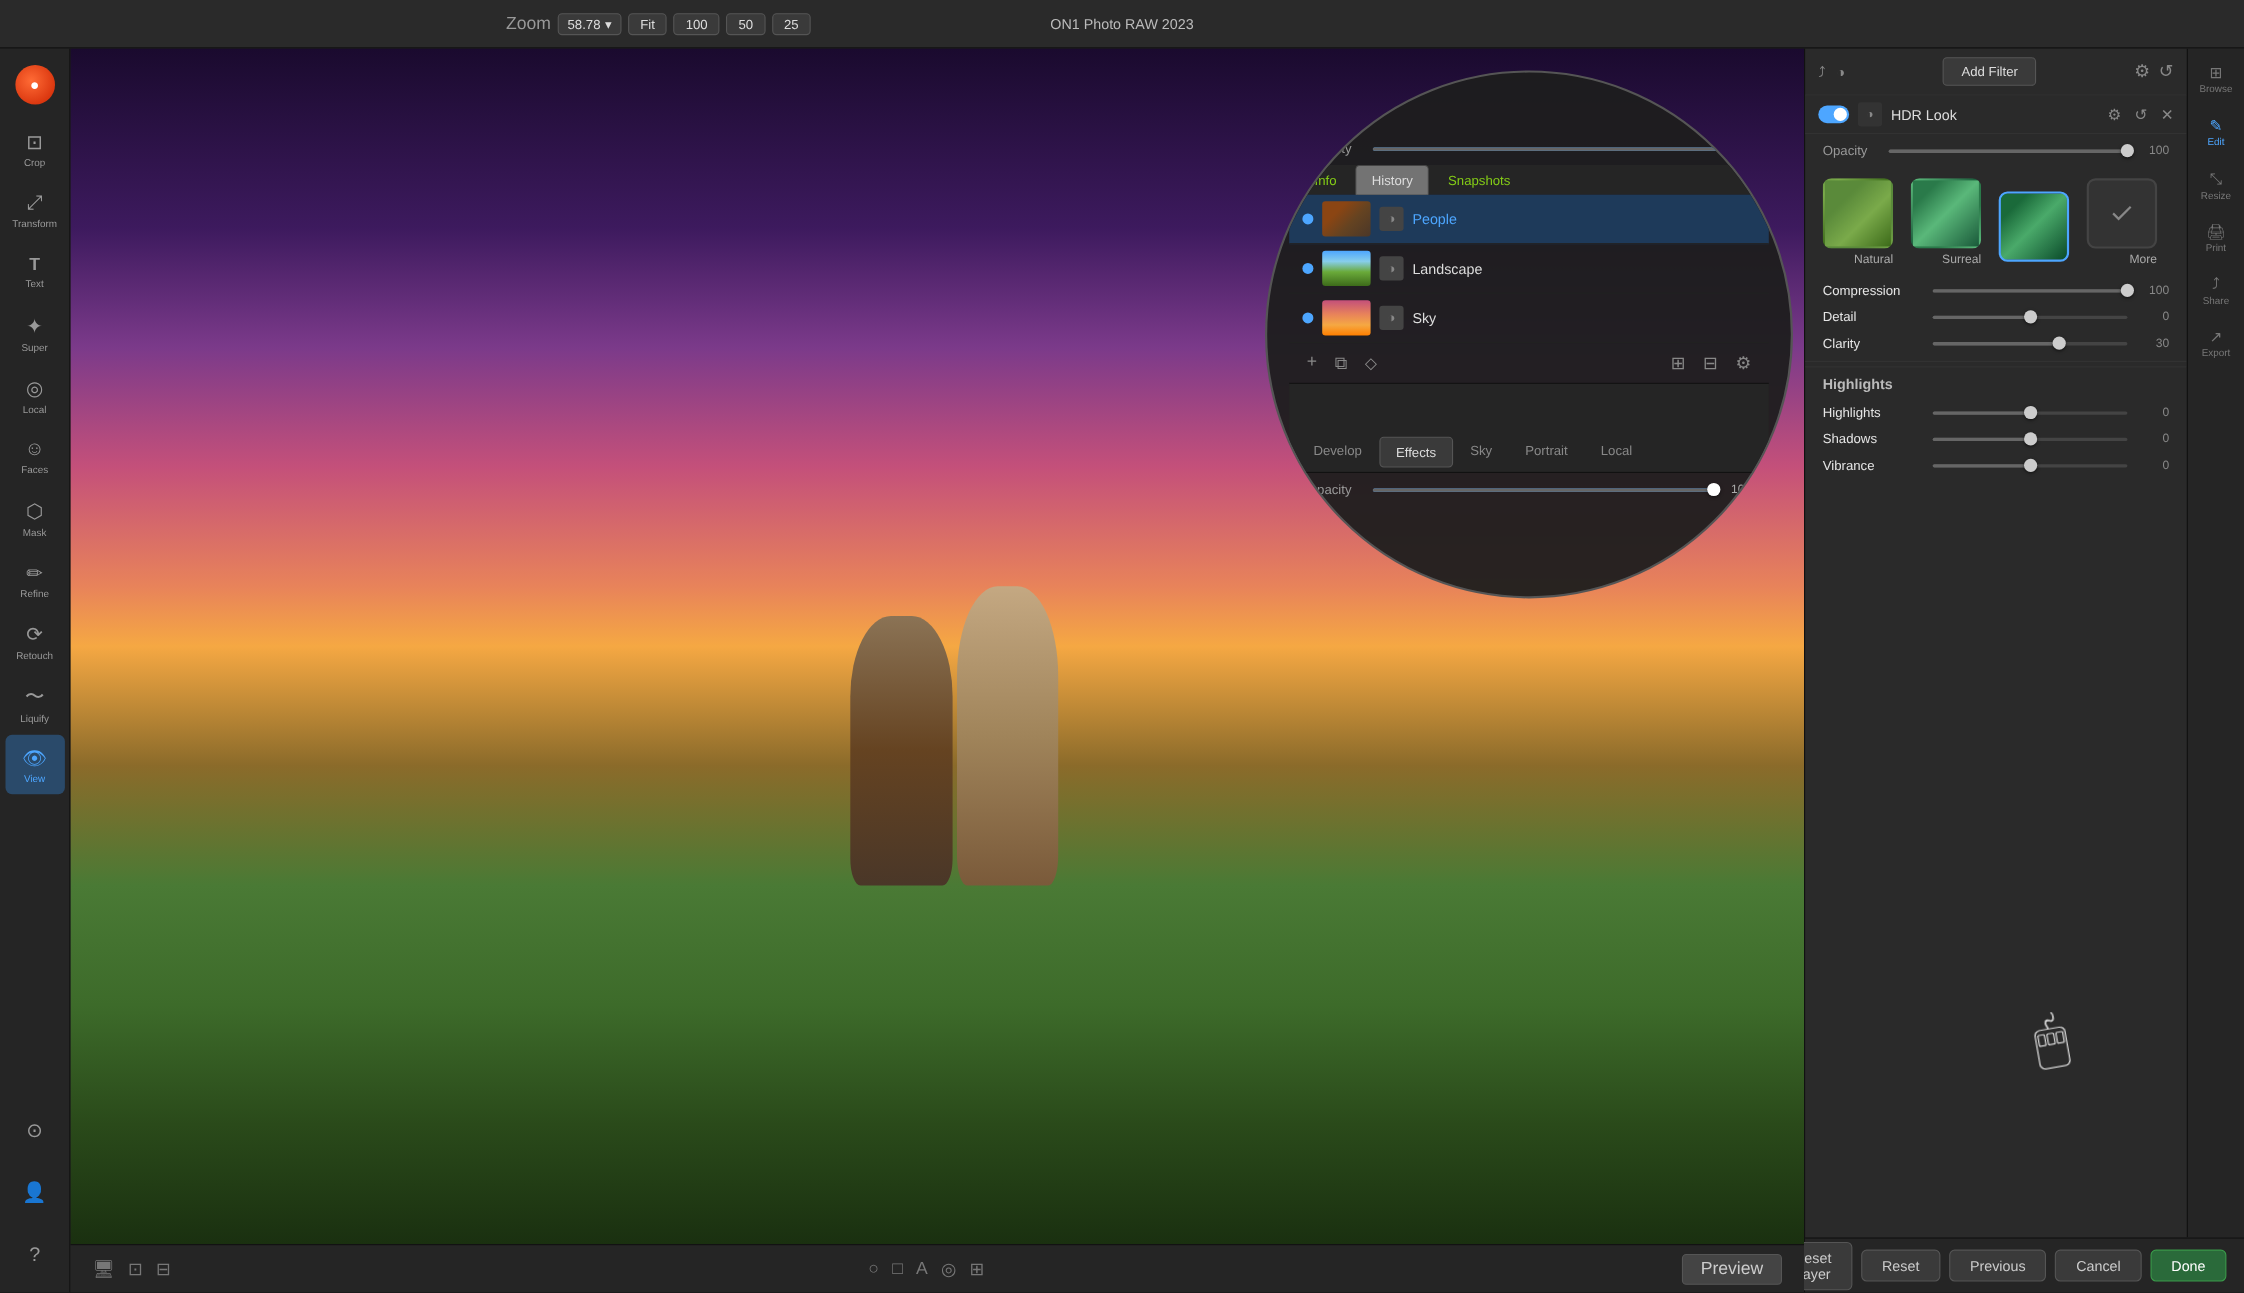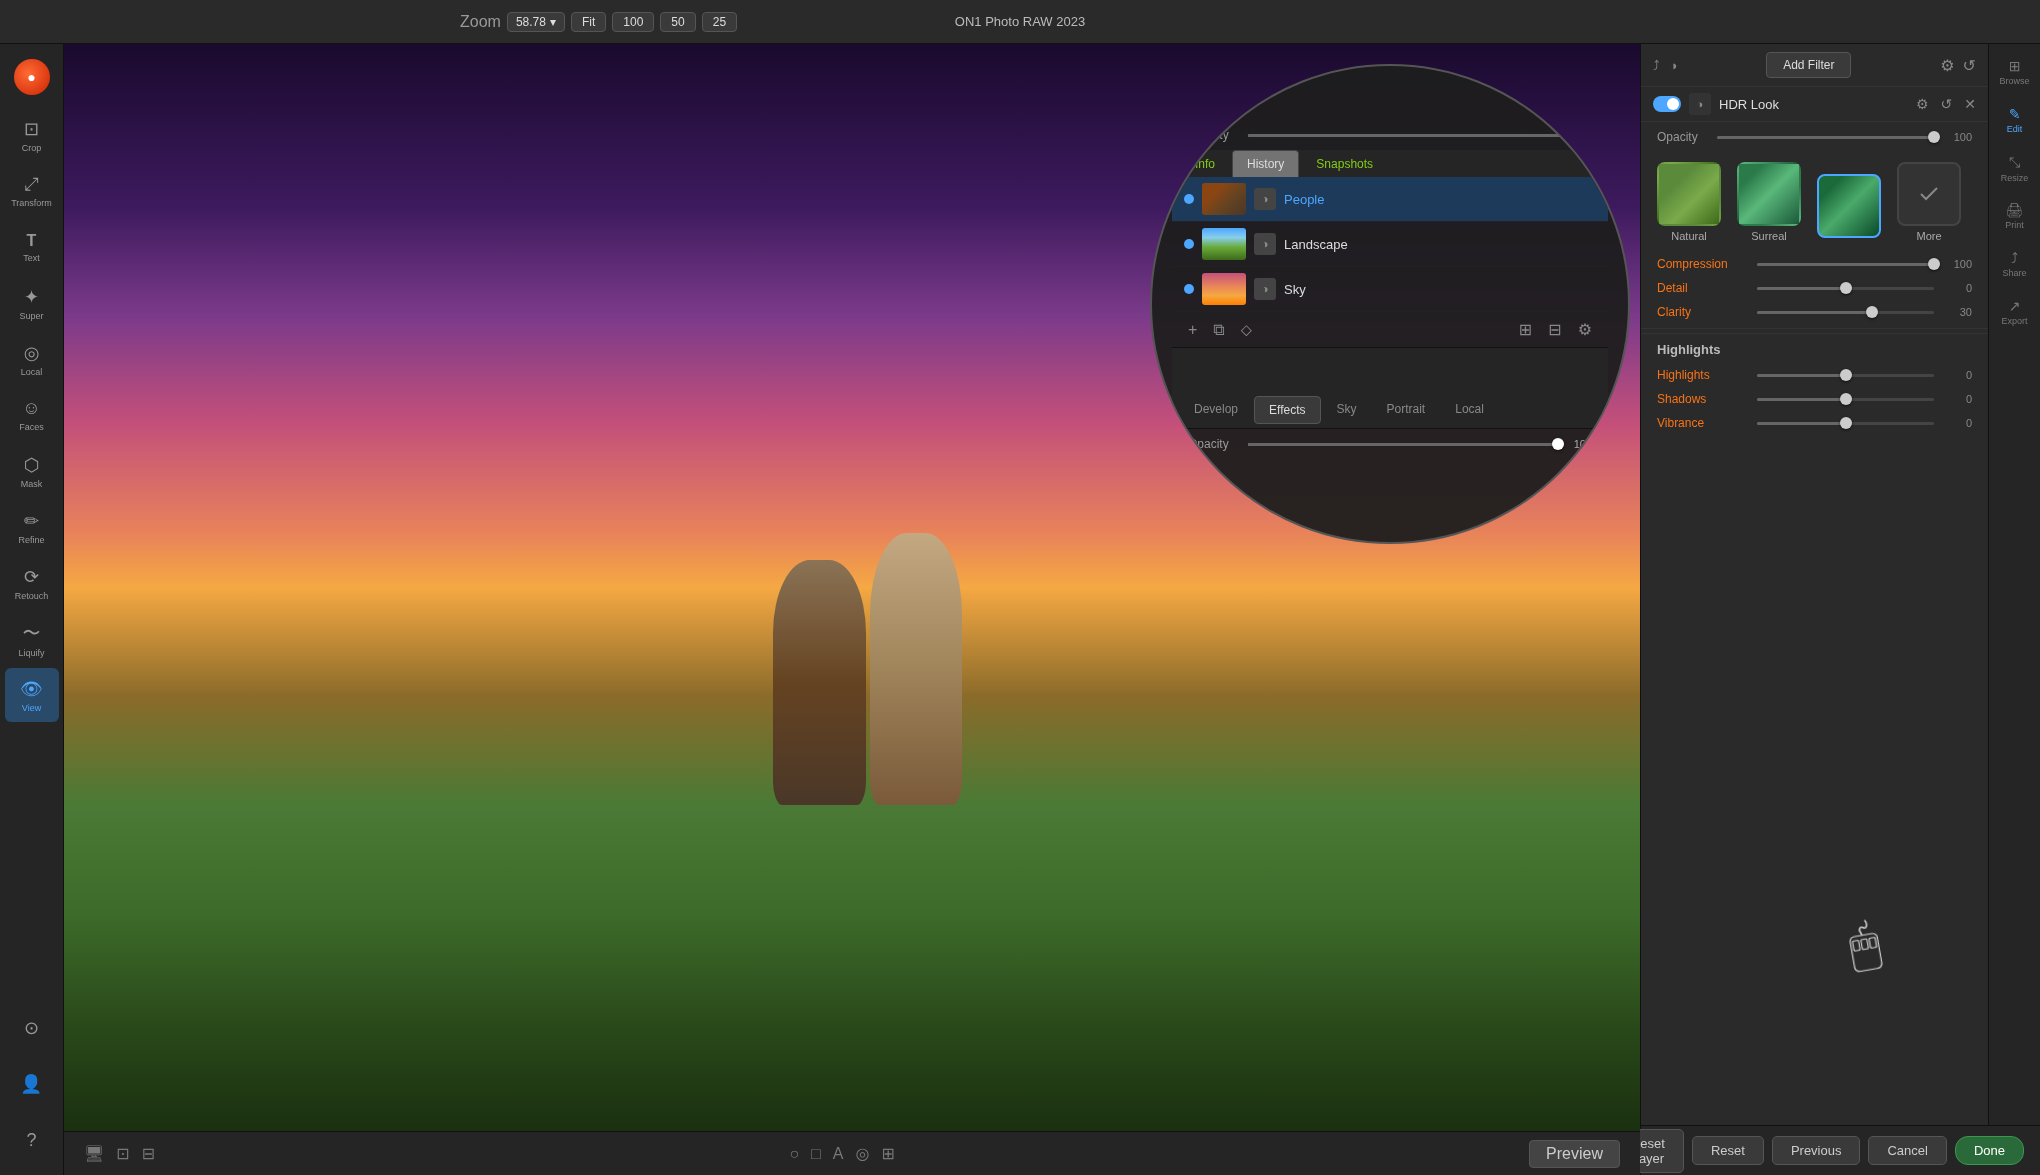--- a/index.html
+++ b/index.html
@@ -400,21 +400,21 @@
     
     .preset-row {
       display: flex;
       padding: 10px 16px;
       gap: 16px;
       align-items: flex-end;
     }
     .preset-item {
       display: flex;
       flex-direction: column;
-      align-items: center;
+      align-items: flex-end;
       gap: 4px;
       cursor: pointer;
     }
     .preset-thumb {
       width: 64px;
       height: 64px;
       border-radius: 8px;
       overflow: hidden;
       border: 2px solid transparent;
     }
@@ -447,21 +447,21 @@
 
     
     .slider-row {
       display: flex;
       align-items: center;
       padding: 5px 16px;
       gap: 10px;
     }
     .slider-name {
       font-size: 12px;
-      color: #f97316;
+      color: #e5e5e5;
       min-width: 90px;
     }
     .slider-track {
       flex: 1;
       height: 3px;
       background: #444;
       border-radius: 2px;
       position: relative;
     }
     .slider-fill {
@@ -528,21 +528,20 @@
       color: #ccc;
     }
     .action-btn.primary {
       background: #2a5a8a;
       border-color: #3a7abf;
       color: #fff;
     }
     .action-btn.primary.done {
       background: #2a6a3a;
       border-color: #3a9a4a;
-      border-radius: 13px;
     }
 
     
     #layers-overlay {
       position: absolute;
       top: 0;
       right: 0;
       width: 520px;
       height: 520px;
       pointer-events: none;

